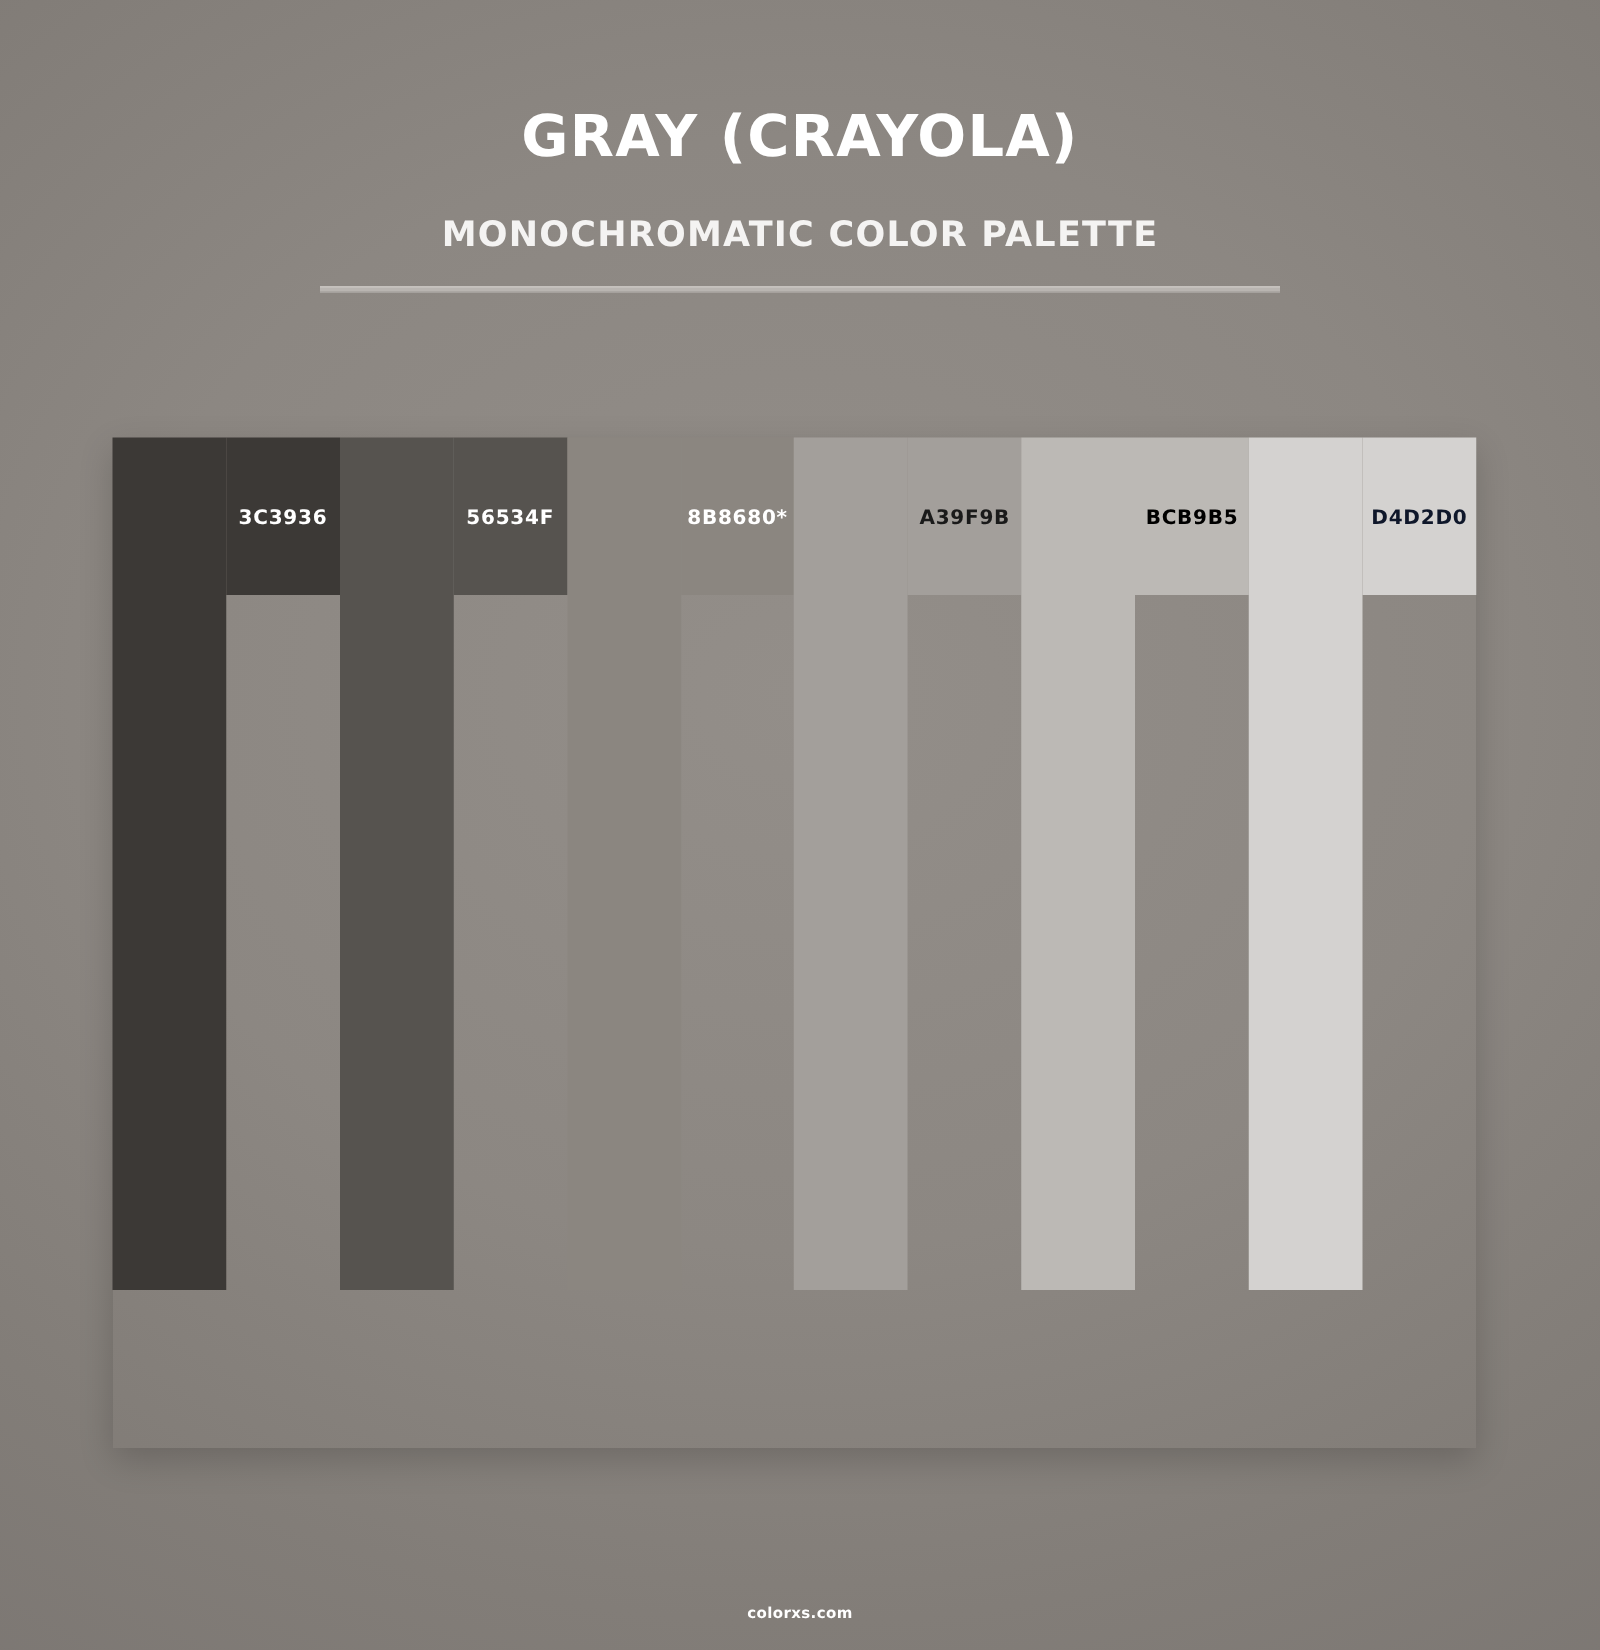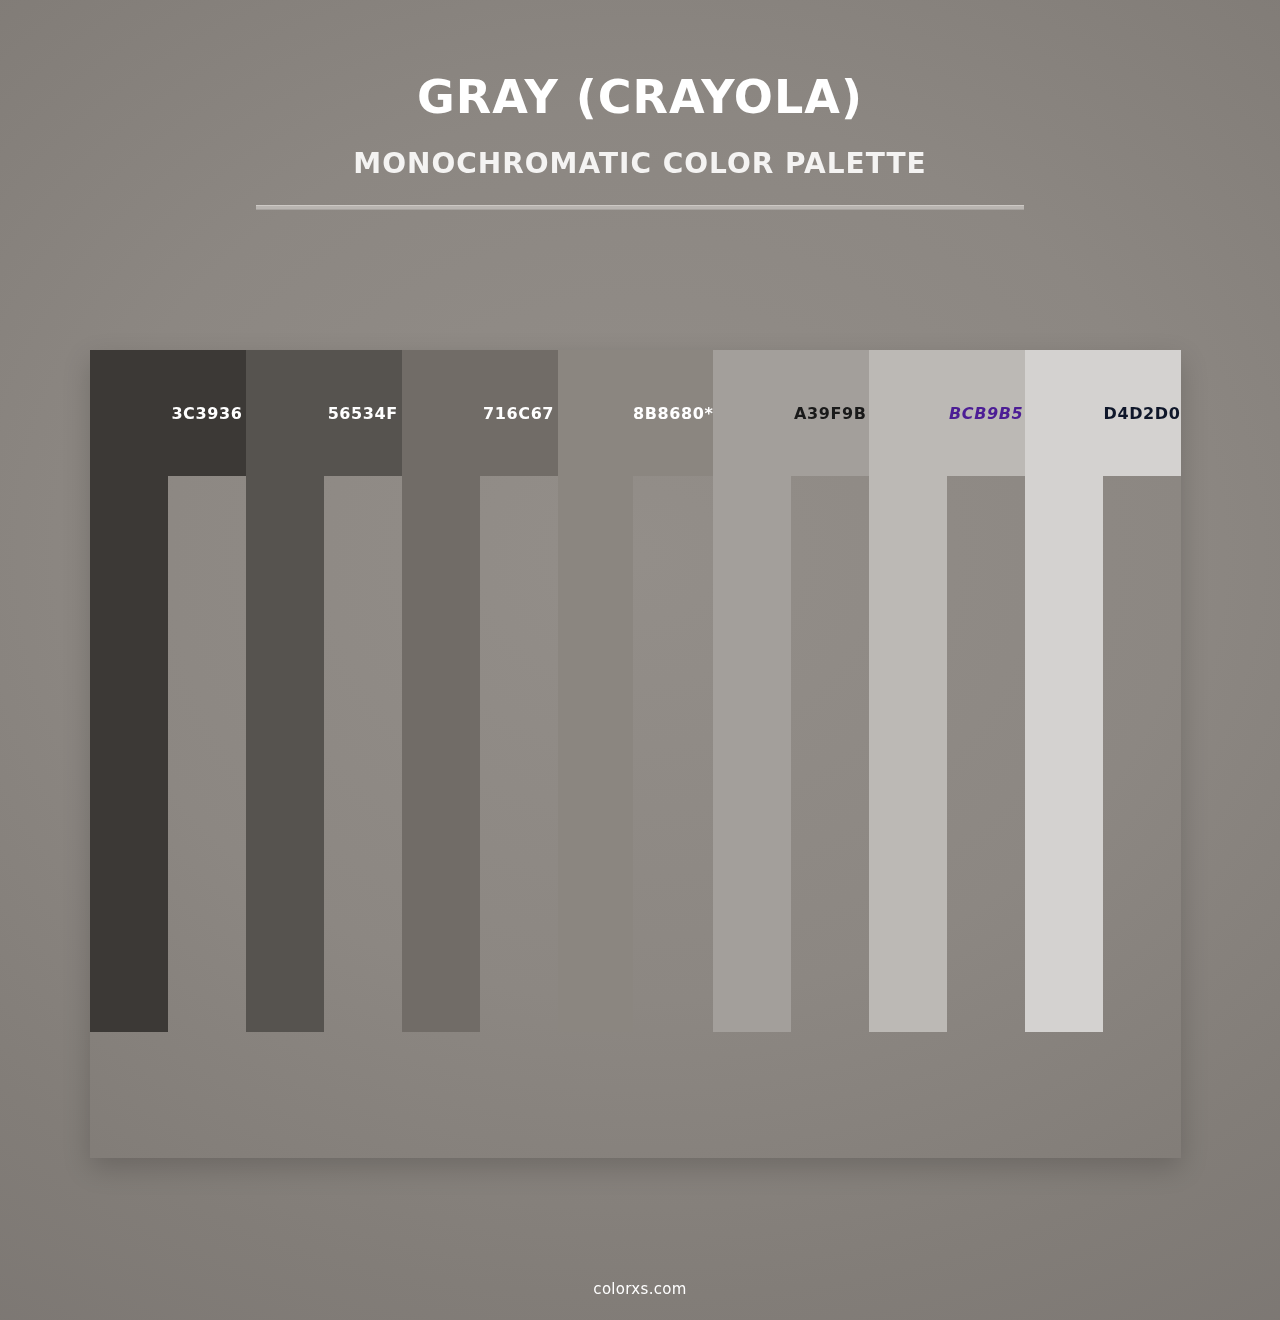--- a/index.html
+++ b/index.html
@@ -21,21 +21,21 @@
       radial-gradient(ellipse 95% 75% at 50% 42%, #938e89 0%, #8c8782 45%, #827d78 75%, #7b7672 100%);
   }
   .header {
     position: absolute;
     top: 0;
     left: 0;
     width: 1280px;
     text-align: center;
   }
   .title {
-    margin: 0;
+    margin: 12px;
     padding-top: 72px;
     font-size: 46px;
     font-weight: bold;
     letter-spacing: 1px;
     color: #ffffff;
     line-height: 1.1;
   }
   .subtitle {
     margin: 0;
     padding-top: 26px;
@@ -84,22 +84,22 @@
   }
   .footer {
     position: absolute;
     left: 0;
     bottom: 0;
     width: 1280px;
     text-align: center;
     padding-bottom: 22px;
   }
   .footer-text {
-    font-size: 15px;
-    font-weight: normal;
+    font-size: 12px;
+    font-weight: bold;
     color: #ffffff;
     letter-spacing: 0.3px;
   }
 </style>
 </head>
 <body>
 
 <div class="page">
 
   <div class="header">
@@ -111,34 +111,30 @@
   <div class="palette" id="palette">
       <div class="swatch">
         <div class="block" style="background: rgb(60, 57, 54);"></div>
         <div class="label" style="background: rgb(60, 57, 54); color: rgb(255, 255, 255);">3C3936</div>
       </div>
       <div class="swatch">
         <div class="block" style="background: rgb(86, 83, 79);"></div>
         <div class="label" style="background: rgb(86, 83, 79); color: rgb(255, 255, 255);">56534F</div>
       </div>
       <div class="swatch">
-        <div class="block" style="background: rgb(113, 108, 103);"></div>
-        <div class="label" style="background: rgb(113, 108, 103); color: rgb(255, 255, 255);">716C67</div>
-      </div>
-      <div class="swatch">
         <div class="block" style="background: rgb(139, 134, 128);"></div>
         <div class="label" style="background: rgb(139, 134, 128); color: rgb(255, 255, 255);">8B8680*</div>
       </div>
       <div class="swatch">
         <div class="block" style="background: rgb(163, 159, 155);"></div>
         <div class="label" style="background: rgb(163, 159, 155); color: rgb(26, 26, 26);">A39F9B</div>
       </div>
       <div class="swatch">
         <div class="block" style="background: rgb(188, 185, 181);"></div>
-        <div class="label" style="background: rgb(188, 185, 181); color: #4c1d95; font-style: italic;">BCB9B5</div>
+        <div class="label" style="background: rgb(188, 185, 181); color: #000000;">BCB9B5</div>
       </div>
       <div class="swatch">
         <div class="block" style="background: rgb(212, 210, 208);"></div>
         <div class="label" style="background: rgb(212, 210, 208); color: #0f172a;">D4D2D0</div>
       </div>
     </div>
 
   <div class="footer">
     <span class="footer-text">colorxs.com</span>
   </div>

